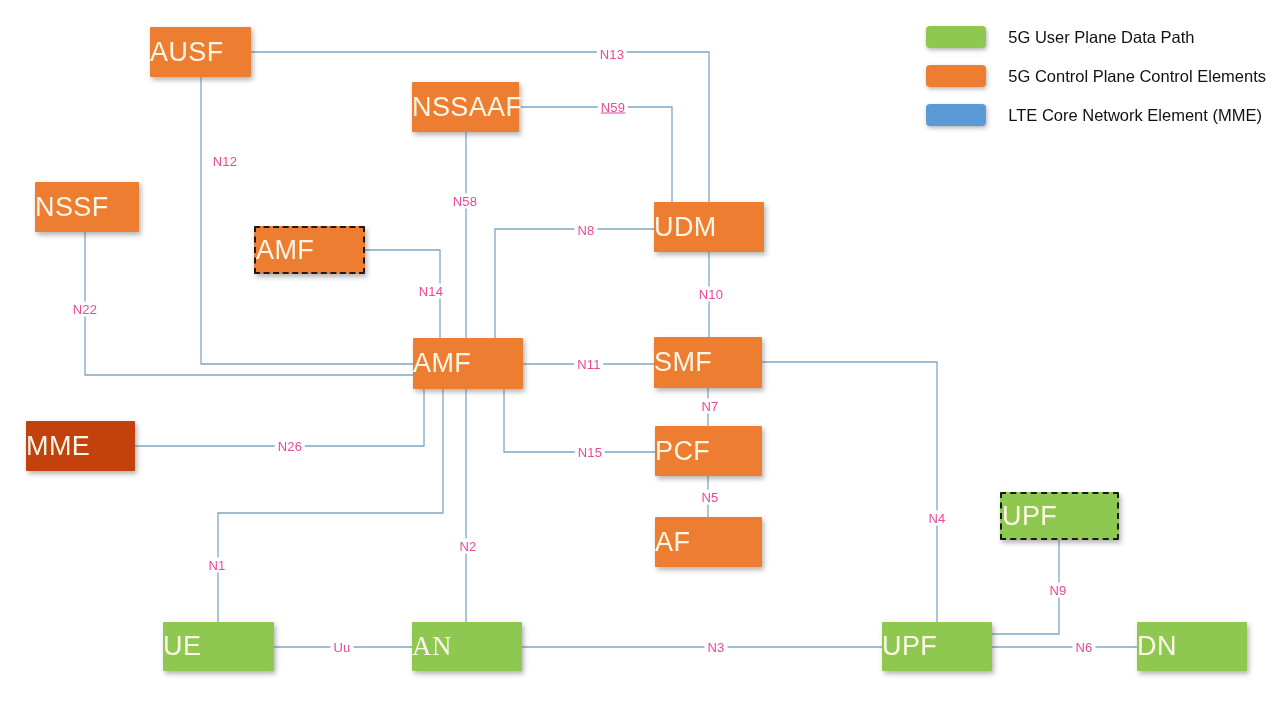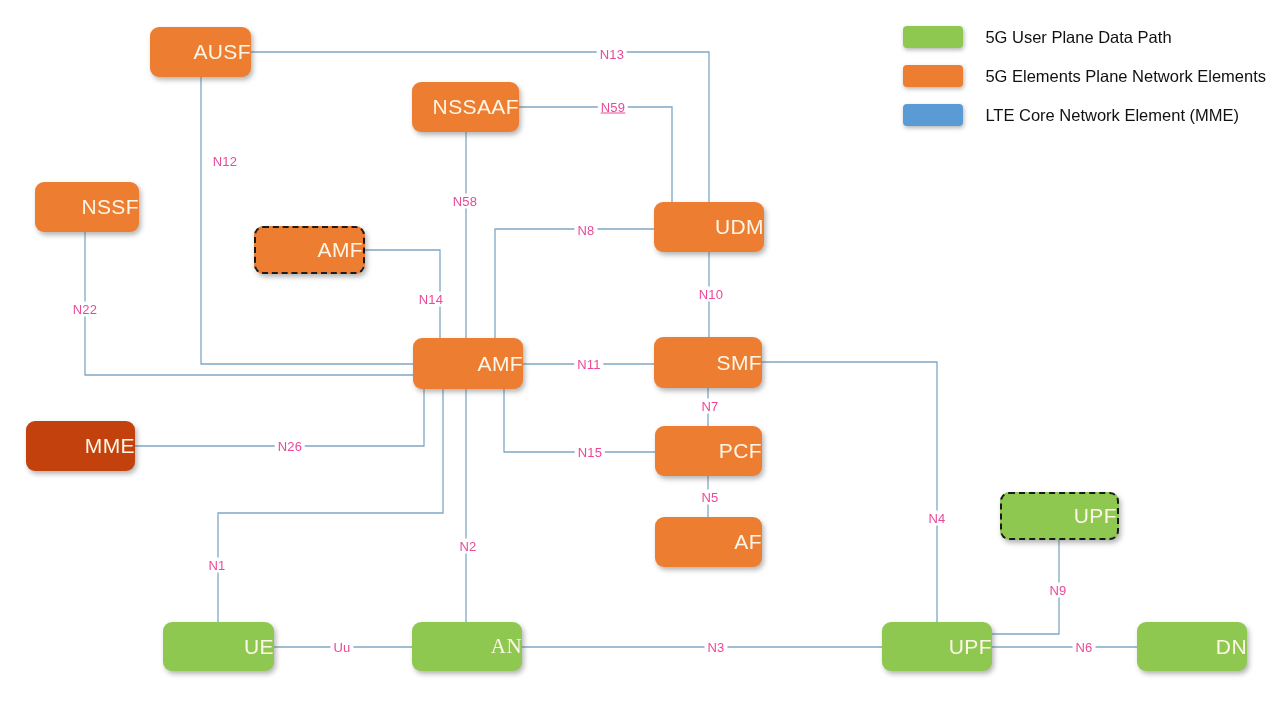--- a/index.html
+++ b/index.html
@@ -21,25 +21,25 @@
     position: absolute;
     left: 0;
     top: 0;
     width: 1280px;
     height: 720px;
   }
   .node {
     position: absolute;
     display: flex;
     align-items: center;
-    justify-content: flex-end;
-    border-radius: 9px;
+    justify-content: flex-start;
+    border-radius: 1px;
     box-sizing: border-box;
     color: #fdf6e6;
-    font-size: 21px;
+    font-size: 27px;
     letter-spacing: 0.4px;
     box-shadow: 2px 3px 5px rgba(90,90,90,0.45);
     z-index: 5;
   }
   .node.orange { background: #ED7D31; }
   .node.green  { background: #8FC851; }
   .node.blue   { background: #c2410c; }
   .node.dashed { border: 2px dashed #1a1a1a; }
   .edge-label {
     position: absolute;
@@ -153,21 +153,21 @@
         <span>DN</span>
       </div>
     </div>
 
   <div id="labels-layer">
       <div class="edge-label" style="left: 612px; top: 54px;">N13</div>
       <div class="edge-label" style="left: 613px; top: 107px; text-decoration: underline;">N59</div>
       <div class="edge-label" style="left: 201px; top: 161px; margin-left: 24px;">N12</div>
       <div class="edge-label" style="left: 465px; top: 201px;">N58</div>
       <div class="edge-label" style="left: 586px; top: 230px;">N8</div>
-      <div class="edge-label" style="left: 431px; top: 299px;">N14</div>
+      <div class="edge-label" style="left: 431px; top: 291px;">N14</div>
       <div class="edge-label" style="left: 85px; top: 309px;">N22</div>
       <div class="edge-label" style="left: 711px; top: 294px;">N10</div>
       <div class="edge-label" style="left: 589px; top: 364px;">N11</div>
       <div class="edge-label" style="left: 710px; top: 406px;">N7</div>
       <div class="edge-label" style="left: 590px; top: 452px;">N15</div>
       <div class="edge-label" style="left: 290px; top: 446px;">N26</div>
       <div class="edge-label" style="left: 710px; top: 497px;">N5</div>
       <div class="edge-label" style="left: 937px; top: 518px;">N4</div>
       <div class="edge-label" style="left: 217px; top: 565px;">N1</div>
       <div class="edge-label" style="left: 468px; top: 546px;">N2</div>
@@ -177,21 +177,21 @@
       <div class="edge-label" style="left: 1084px; top: 647px;">N6</div>
     </div>
 
   <div id="legend">
       <div class="legend-row">
         <div class="legend-swatch" style="background: rgb(143, 200, 81);"></div>
         <div class="legend-text">5G User Plane Data Path</div>
       </div>
       <div class="legend-row">
         <div class="legend-swatch" style="background: rgb(237, 125, 49);"></div>
-        <div class="legend-text">5G Elements Plane Network Elements</div>
+        <div class="legend-text">5G Control Plane Control Elements</div>
       </div>
       <div class="legend-row">
         <div class="legend-swatch" style="background: rgb(91, 155, 213);"></div>
         <div class="legend-text">LTE Core Network Element (MME)</div>
       </div>
     </div>
 
 </div>
 
 </body></html>

